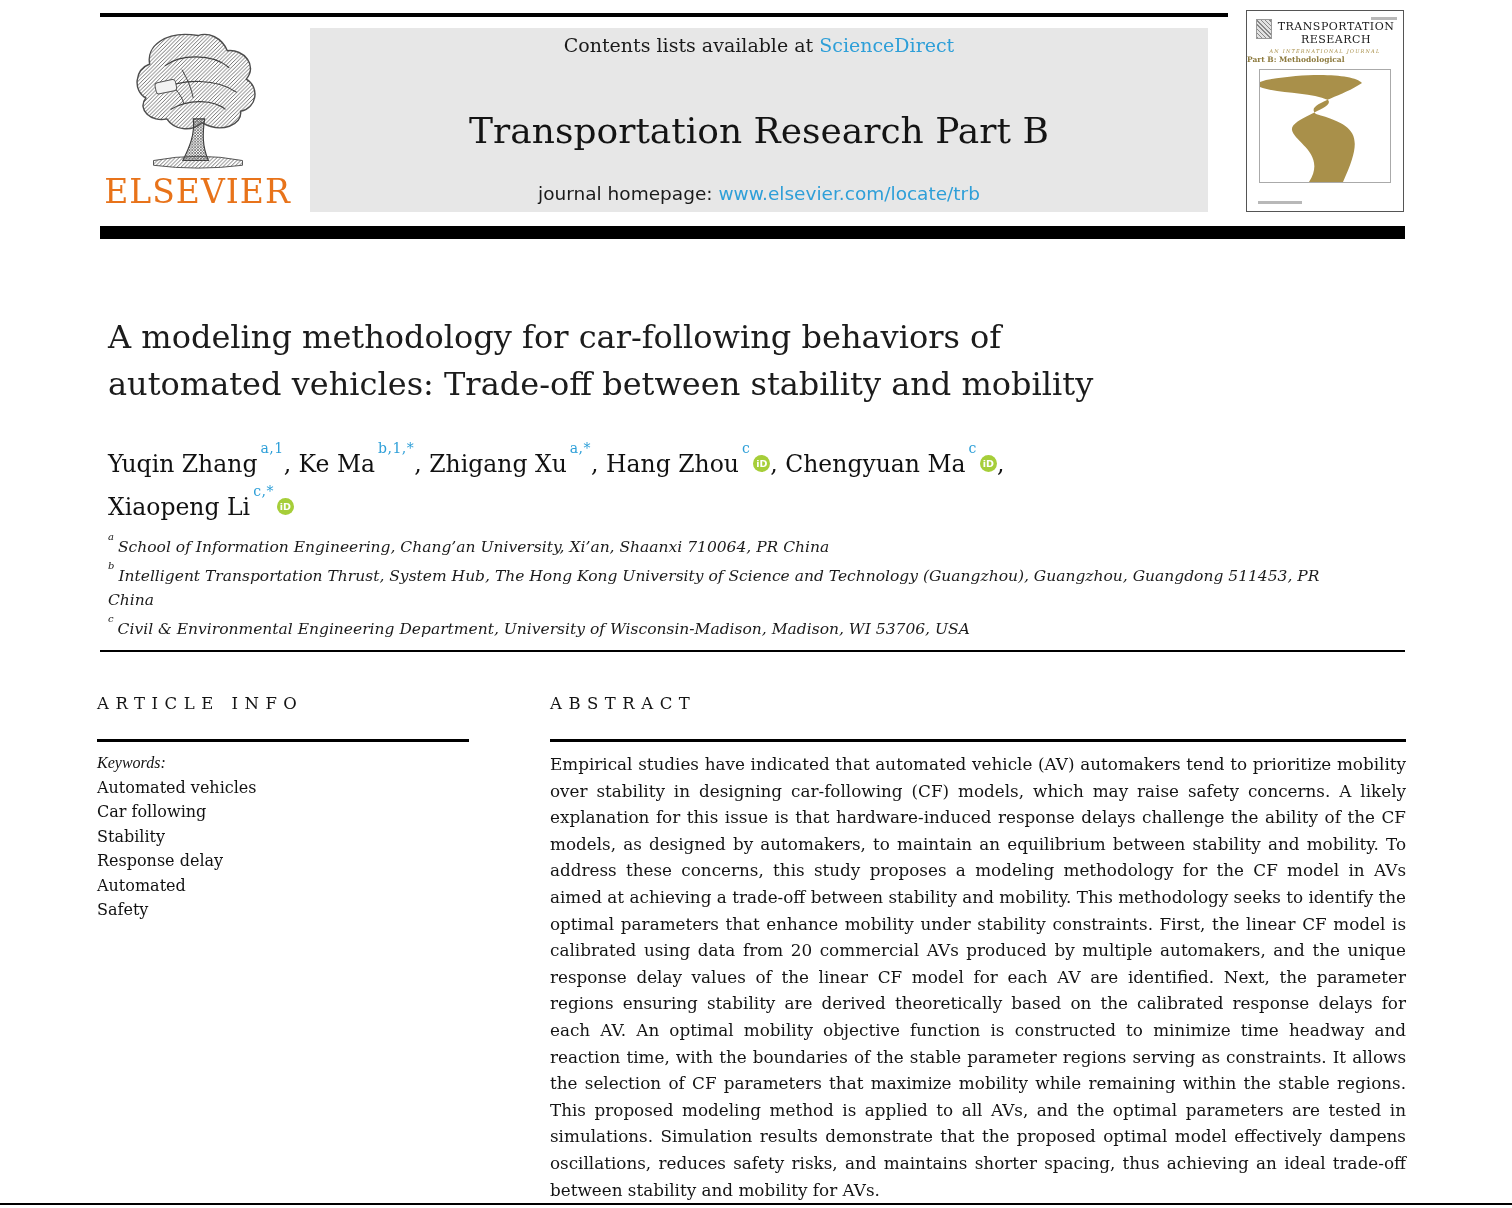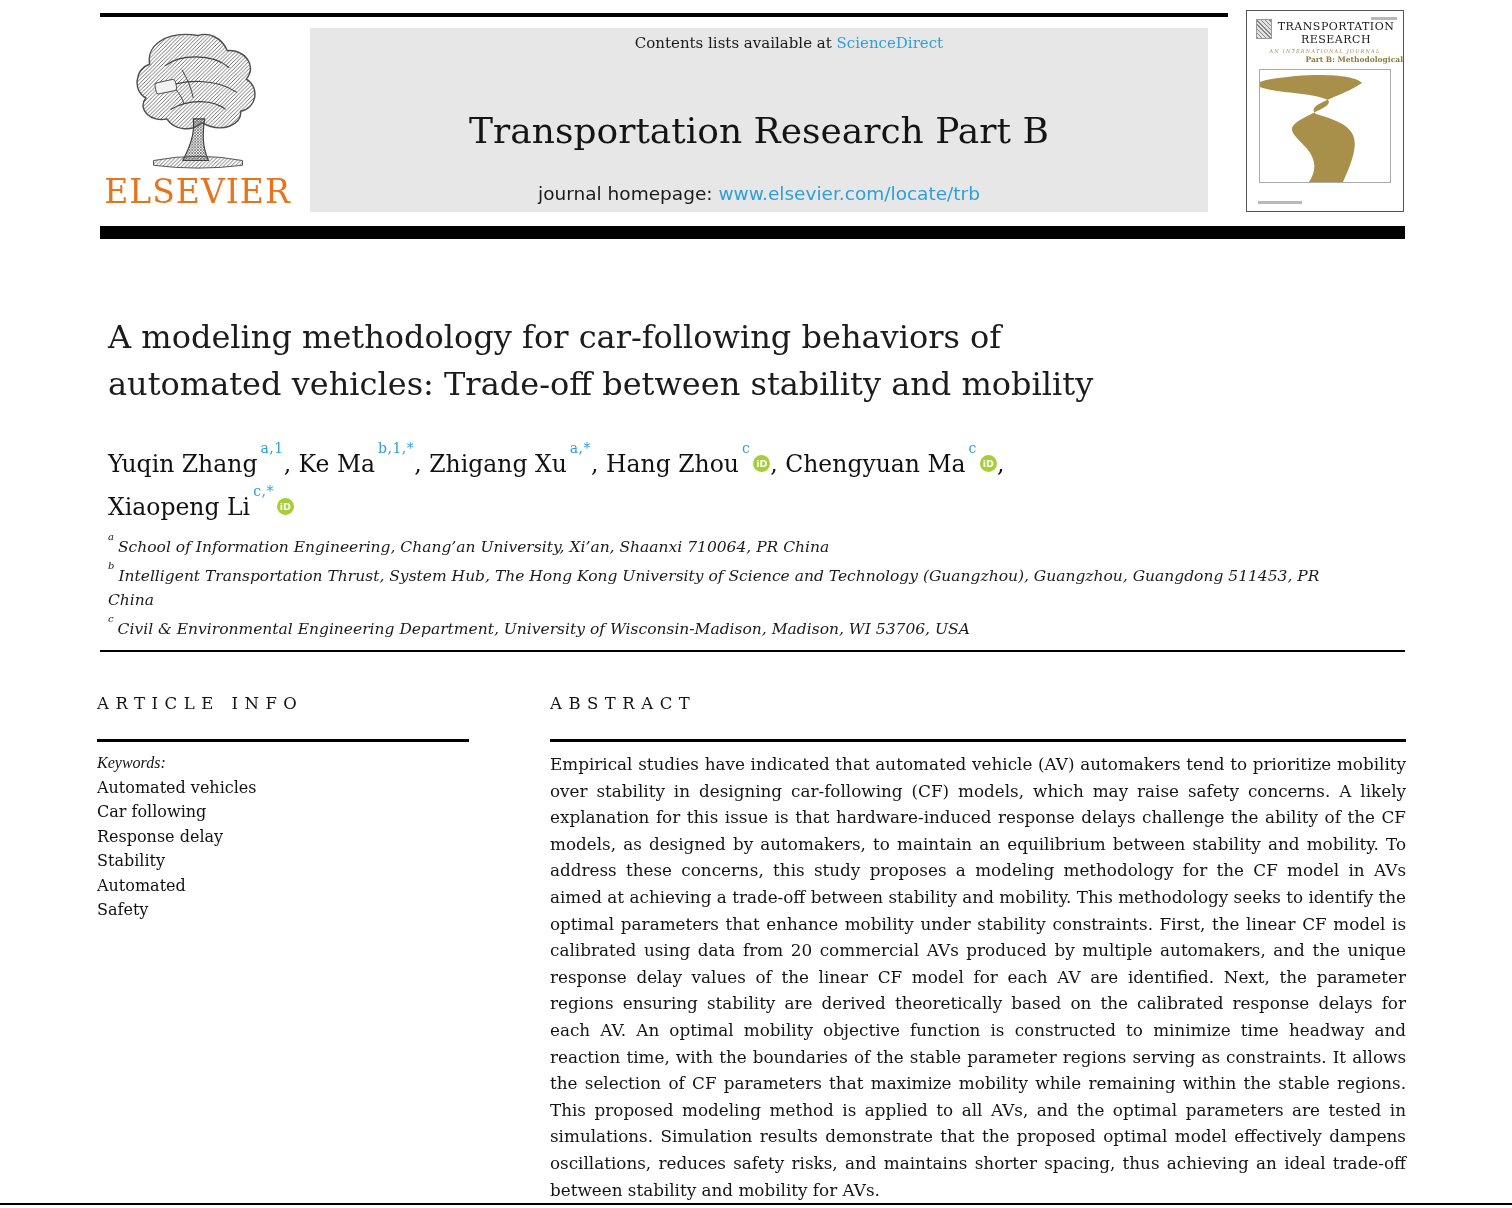--- a/index.html
+++ b/index.html
@@ -9,35 +9,35 @@
   }
   
   .top-rule { position:absolute; left:100px; top:13px; width:1128px; height:4px; background:#000; }
   .thick-bar { position:absolute; left:100px; top:226px; width:1305px; height:13px; background:#000; }
 
   .logo-block { position:absolute; left:100px; top:28px; width:195px; height:190px; text-align:center; }
   .logo-tree { width:148px; height:142px; margin:0 auto; display:block; }
   .elsevier-word { font-size:33px; letter-spacing:1px; color:#e8731a; margin-top:2px; }
 
   .banner { position:absolute; left:310px; top:28px; width:898px; height:184px; background:#e7e7e7; }
-  .contents-line { position:absolute; top:6px; left:0; width:100%; text-align:center; font-size:15px; color:#1a1a1a;padding-left:30px; }
+  .contents-line { position:absolute; top:6px; left:0; width:100%; text-align:center; font-size:19px; color:#1a1a1a; }
   .sd-link { color:#2e9fd8; cursor:pointer; }
   .journal-title { position:absolute; top:82px; left:0; width:100%; text-align:center; font-size:36px; color:#141414; }
   .homepage-line { position:absolute; top:155px; left:0; width:100%; text-align:center;
     font-family:"DejaVu Sans", sans-serif; font-size:18.5px; color:#1a1a1a; }
   .hp-link { color:#2e9fd8; cursor:pointer; }
 
   
   .cover { position:absolute; left:1246px; top:10px; width:156px; height:200px; background:#fff; border:1px solid #555; }
   .cover-issn { position:absolute; top:6px; right:6px; width:26px; height:3px; background:#b8b8b8; }
   .cover-mark { position:absolute; top:8px; left:9px; width:14px; height:18px;
     background:repeating-linear-gradient(45deg,#888 0 1px,#e2e2e2 1px 3px); border:1px solid #999; }
   .cover-title { margin:9px 4px 0 26px; text-align:center; font-size:11px; line-height:13px; letter-spacing:0.5px; color:#1a1a1a; }
   .cover-subtitle { margin-top:2px; text-align:center; font-size:5px; letter-spacing:1.2px; color:#a9904a; font-style:italic; }
-  .cover-part { margin-top:1px; text-align:right; font-size:7.5px; font-weight:bold; color:#8d7a3e; }
+  .cover-part { margin-top:1px; text-align:left; font-size:7.5px; font-weight:bold; color:#8d7a3e; }
   .cover-roadbox { margin:5px auto 0; width:130px; height:112px; border:1px solid #aaa; }
   .cover-editor { position:absolute; bottom:7px; left:11px; width:44px; height:3px; background:#b8b8b8; }
 
   
   .title { position:absolute; left:108px; top:314px; width:1180px; font-size:32px; line-height:47px; color:#1c1c1c; }
   .authors { position:absolute; left:108px; top:440px; width:1200px; font-size:23.5px; line-height:37px; color:#111; }
   .a-sup { color:#2e9fd8; font-size:14px; position:relative; top:-10px; margin-left:3px; letter-spacing:0.5px; }
   .orcid { display:inline-block; width:17px; height:17px; border-radius:50%; background:#a6ce39; color:#fff;
     font-family:"DejaVu Sans", sans-serif; font-size:9.5px; font-weight:bold; text-align:center; line-height:17px;
     position:relative; top:-5px; margin-left:3px; font-style:normal; }
@@ -141,22 +141,22 @@
 
   <div class="mid-rule"></div>
 
   <div class="col-left">
     <div class="section-head">ARTICLE INFO</div>
     <div class="head-rule"></div>
     <div class="keywords">
       <div class="kw-label">Keywords:</div>
       <div>Automated vehicles</div>
       <div>Car following</div>
+      <div>Stability</div>
       <div>Response delay</div>
-      <div>Stability</div>
       <div>Automated</div>
       <div>Safety</div>
     </div>
   </div>
 
   <div class="col-right">
     <div class="section-head">ABSTRACT</div>
     <div class="head-rule"></div>
     <div class="abstract-text">Empirical studies have indicated that automated vehicle (AV) automakers tend to prioritize mobility over stability in designing car-following (CF) models, which may raise safety concerns. A likely explanation for this issue is that hardware-induced response delays challenge the ability of the CF models, as designed by automakers, to maintain an equilibrium between stability and mobility. To address these concerns, this study proposes a modeling methodology for the CF model in AVs aimed at achieving a trade-off between stability and mobility. This methodology seeks to identify the optimal parameters that enhance mobility under stability constraints. First, the linear CF model is calibrated using data from 20 commercial AVs produced by multiple automakers, and the unique response delay values of the linear CF model for each AV are identified. Next, the parameter regions ensuring stability are derived theoretically based on the calibrated response delays for each AV. An optimal mobility objective function is constructed to minimize time headway and reaction time, with the boundaries of the stable parameter regions serving as constraints. It allows the selection of CF parameters that maximize mobility while remaining within the stable regions. This proposed modeling method is applied to all AVs, and the optimal parameters are tested in simulations. Simulation results demonstrate that the proposed optimal model effectively dampens oscillations, reduces safety risks, and maintains shorter spacing, thus achieving an ideal trade-off between stability and mobility for AVs.</div>
   </div>

